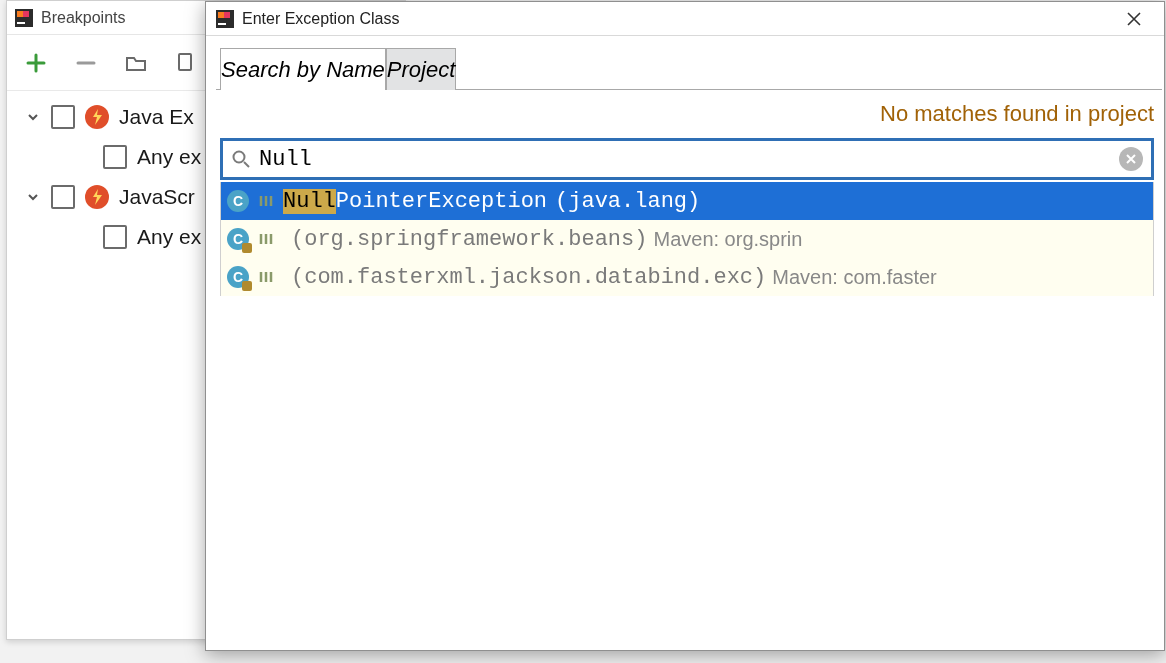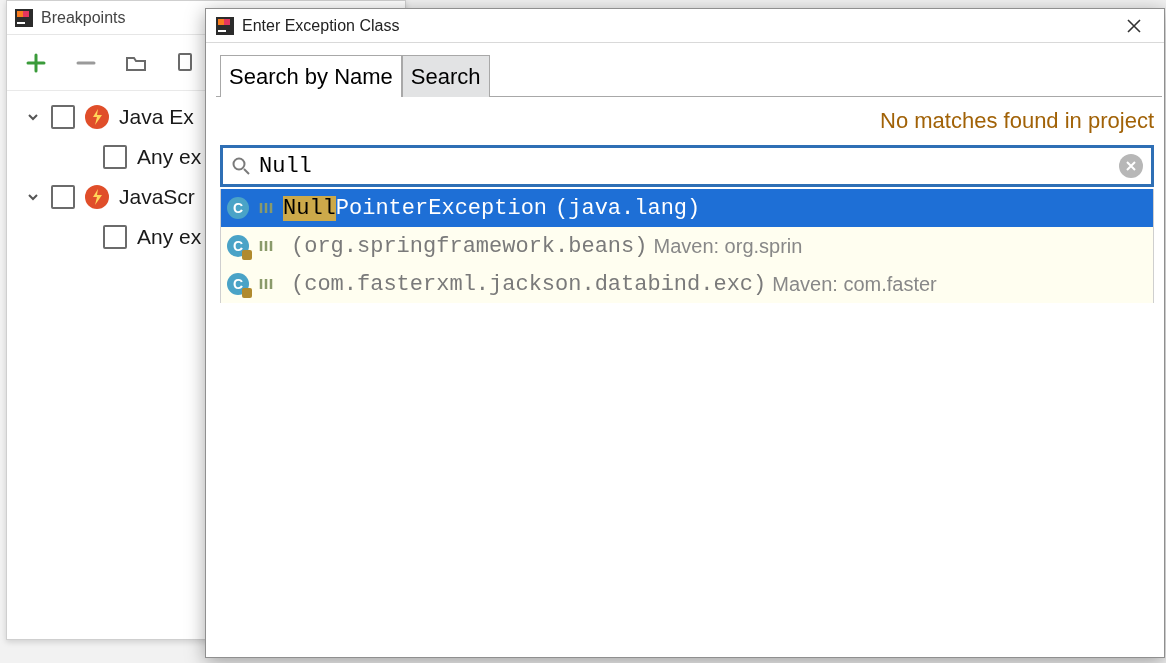--- a/index.html
+++ b/index.html
@@ -42,44 +42,45 @@
   }
   .ex-icon {
     width: 24px; height: 24px; border-radius: 50%;
     background: #e04e2a; position: relative; flex: 0 0 auto;
   }
   .ex-icon svg { position: absolute; left: 3px; top: 3px; }
 
   
   .dialog {
     position: absolute;
-    left: 205px; top: 8px;
+    left: 205px; top: 1px;
     width: 960px; height: 650px;
     background: #ffffff;
     border: 1px solid #8f8f8f;
     box-shadow: 0 4px 18px rgba(0,0,0,0.35);
   }
   .dlg-title {
     height: 34px; display: flex; align-items: center; padding: 0 10px;
     border-bottom: 1px solid #d9d9d9;
     font-size: 16px; color: #222;
   }
   .dlg-title .app-icon { width: 18px; height: 18px; margin-right: 8px; }
   .dlg-title .spacer { flex: 1; }
   .dlg-title .close { width: 40px; height: 34px; display: flex; align-items: center; justify-content: center; cursor: pointer; }
   .dlg-body { padding: 12px 2px 0 10px; }
   .tabs { display: flex; align-items: stretch; height: 42px; margin-left: 4px; }
   .tab {
     display: flex; align-items: center;
-    padding: 0 8px;
+    padding: 0 0;
     border: 1px solid #a8a8a8;
     border-bottom: none;
     background: #e2e3e4;
     font-size: 22px; color: #000;
     cursor: pointer;
+    font-style: italic;
   }
   .tab.active { background: #ffffff; }
   .tabs-bottom { height: 1px; background: #a8a8a8; margin-top: -1px; }
   .status-row {
     display: flex; justify-content: flex-end; align-items: center;
     height: 48px; padding-right: 8px;
     font-size: 22px; color: #a16207;
   }
   .search-wrap {
     margin: 0 8px 2px 4px;
@@ -233,21 +234,21 @@
     <span class="spacer"></span>
     <span class="close">
       <svg width="16" height="16" viewBox="0 0 16 16">
           <path d="M2 2l12 12M14 2L2 14" stroke="#333" stroke-width="1.6"></path>
         </svg>
     </span>
   </div>
   <div class="dlg-body">
     <div class="tabs">
       <div class="tab active">Search by Name</div>
-      <div class="tab">Search</div>
+      <div class="tab">Project</div>
     </div>
     <div class="tabs-bottom"></div>
     <div class="status-row">
       <span>No matches found in project</span>
     </div>
     <div class="search-wrap">
       <span class="mag">
         <svg width="20" height="20" viewBox="0 0 20 20">
             <circle cx="8" cy="8" r="5.5" fill="none" stroke="#7a7a7a" stroke-width="2"></circle>
             <path d="M13 13l5 5" stroke="#7a7a7a" stroke-width="2"></path>

